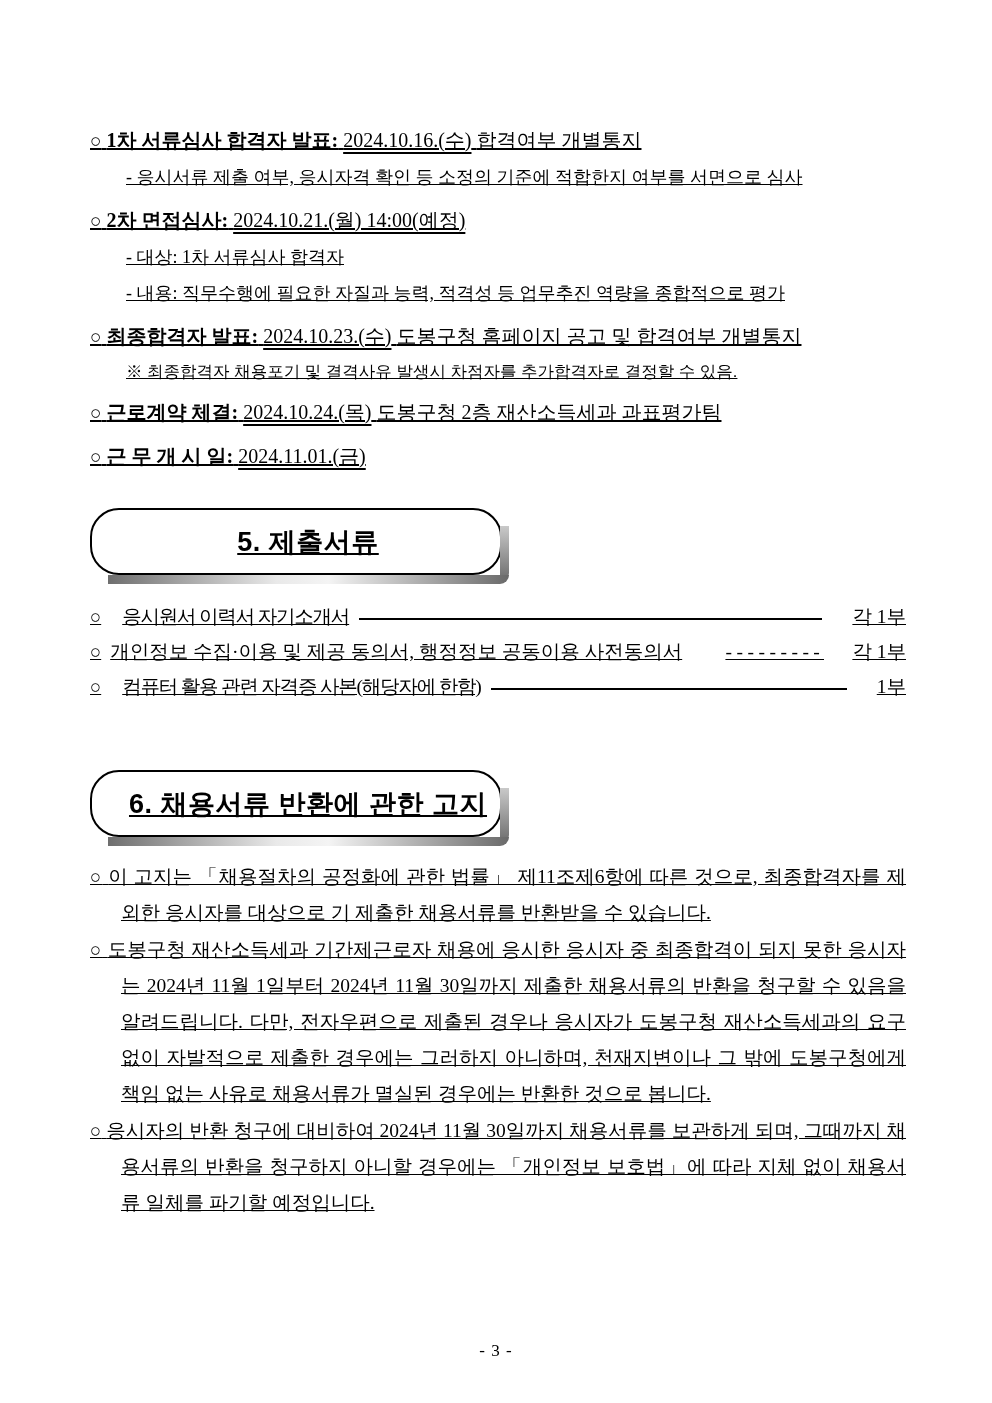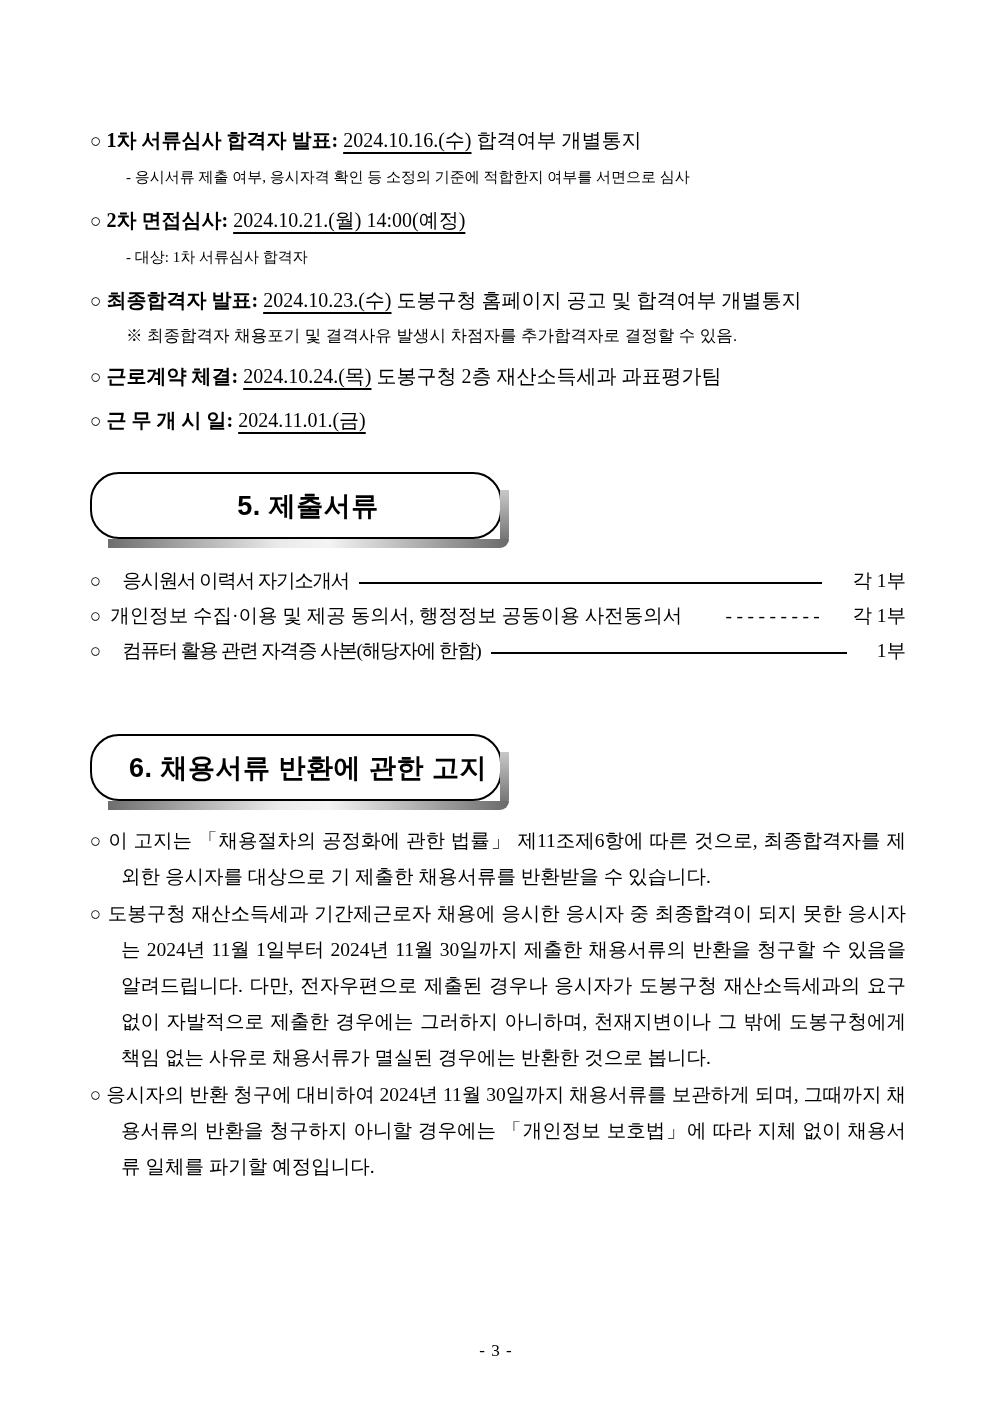--- a/index.html
+++ b/index.html
@@ -7,41 +7,42 @@
   .page {
     position: relative;
     width: 992px;
     height: 1403px;
     margin: 0 auto;
     background: #ffffff;
     color: #000000;
     font-family: "Liberation Serif", serif;
     padding: 112px 86px 0 90px;
     overflow: hidden;
+    text-decoration: underline;
   }
   .marker {
     font-family: "Liberation Sans", sans-serif;
     font-size: 0.95em;
   }
   
   .sched-item {
     font-size: 20px;
     line-height: 31px;
     margin-top: 13px;
     padding-left: 34px;
     text-indent: -34px;
   }
   .sched-item .lbl { font-weight: 700; }
   .u-date {
     text-decoration: underline;
     text-underline-offset: 5px;
     text-decoration-thickness: 1.5px;
   }
   .sched-sub {
-    font-size: 15px;
+    font-size: 18px;
     line-height: 29px;
     margin-top: 7px;
     padding-left: 36px;
   }
   .sched-note {
     font-family: "Liberation Sans", sans-serif;
     font-size: 16.5px;
     line-height: 25px;
     margin-top: 7px;
     padding-left: 36px;
@@ -144,20 +145,21 @@
       <span>합격여부 개별통지</span>
     </div>
     <div class="sched-sub">- 응시서류 제출 여부, 응시자격 확인 등 소정의 기준에 적합한지 여부를 서면으로 심사</div>
 
     <div class="sched-item">
       <span class="marker">○</span>
       <span class="lbl">2차 면접심사:</span>
       <span class="u-date">2024.10.21.(월) 14:00(예정)</span>
     </div>
     <div class="sched-sub">- 대상: 1차 서류심사 합격자</div>
+    <div class="sched-sub">- 내용: 직무수행에 필요한 자질과 능력, 적격성 등 업무추진 역량을 종합적으로 평가</div>
 
     <div class="sched-item">
       <span class="marker">○</span>
       <span class="lbl">최종합격자 발표:</span>
       <span class="u-date">2024.10.23.(수)</span>
       <span>도봉구청 홈페이지 공고 및 합격여부 개별통지</span>
     </div>
     <div class="sched-note">※ 최종합격자 채용포기 및 결격사유 발생시 차점자를 추가합격자로 결정할 수 있음.</div>
 
     <div class="sched-item">

